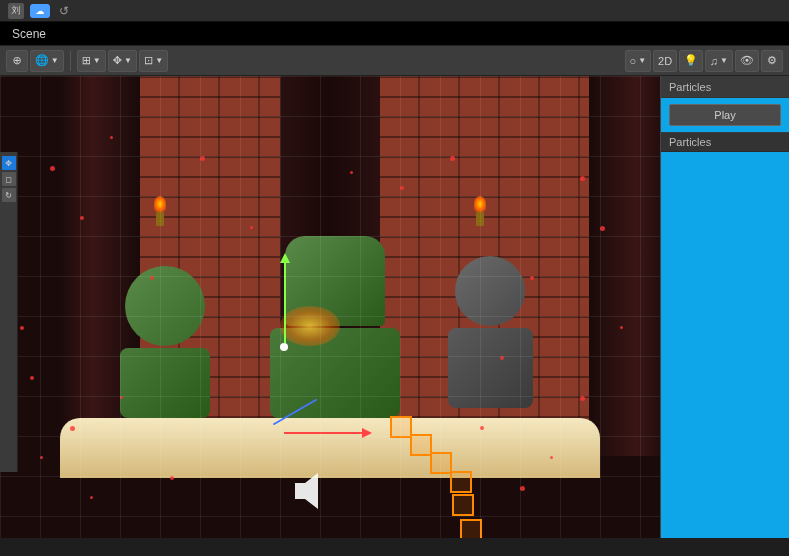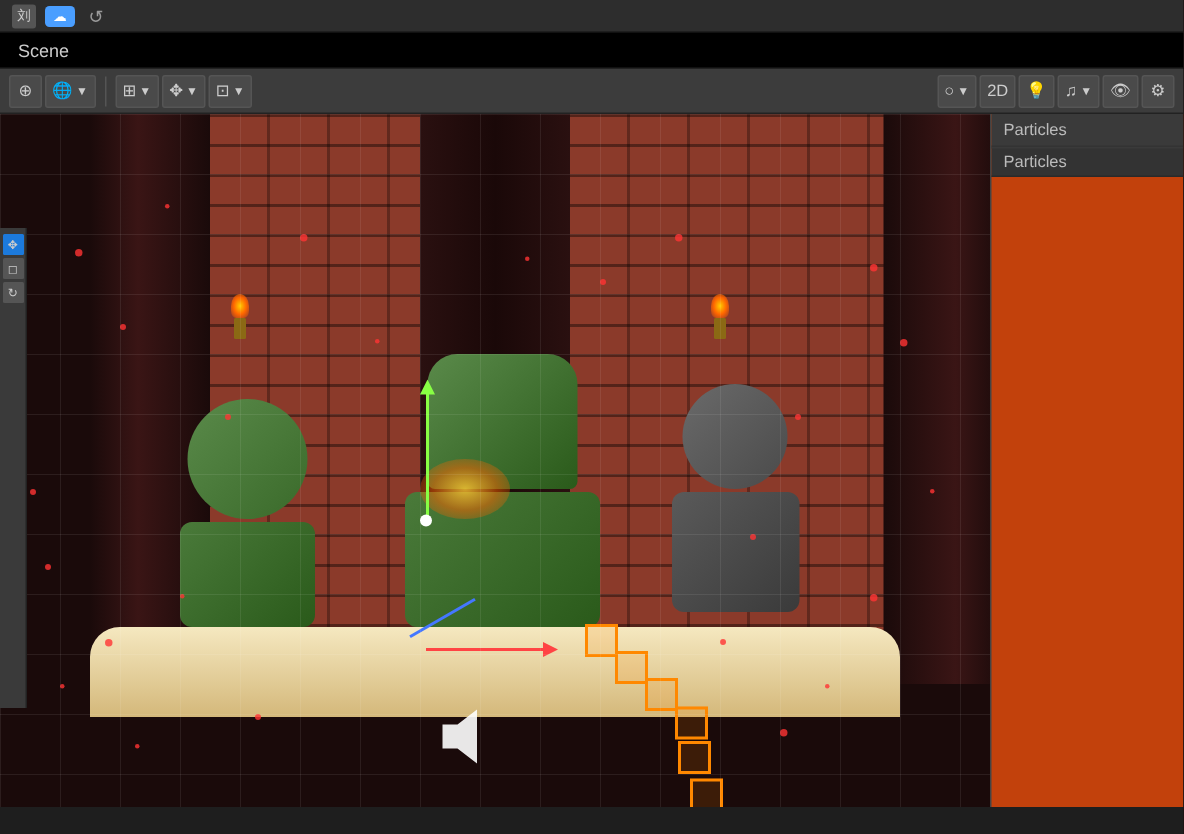--- a/index.html
+++ b/index.html
@@ -269,21 +269,21 @@
       font-size: 36px;
     }
 
     
     .right-panel {
       position: absolute;
       top: 0;
       right: 0;
       width: 129px;
       height: 462px;
-      background: #c2410c;
+      background: #0ea5e9;
       border-left: 1px solid #444;
     }
 
     .panel-header {
       height: 22px;
       background: #3a3a3a;
       display: flex;
       align-items: center;
       padding: 0 8px;
       font-size: 11px;
@@ -540,19 +540,22 @@
   <div class="left-toolbar">
     <div class="left-tool-btn active">✥</div>
     <div class="left-tool-btn">◻</div>
     <div class="left-tool-btn">↻</div>
   </div>
 
   <div class="right-panel">
     <div class="panel-header">
       <span>Particles</span>
     </div>
+    <div class="play-btn">
+      <span>Play</span>
+    </div>
     <div class="panel-section-header">
       <span>Particles</span>
     </div>
 
   </div>
 
 </div>
 
 </body></html>

